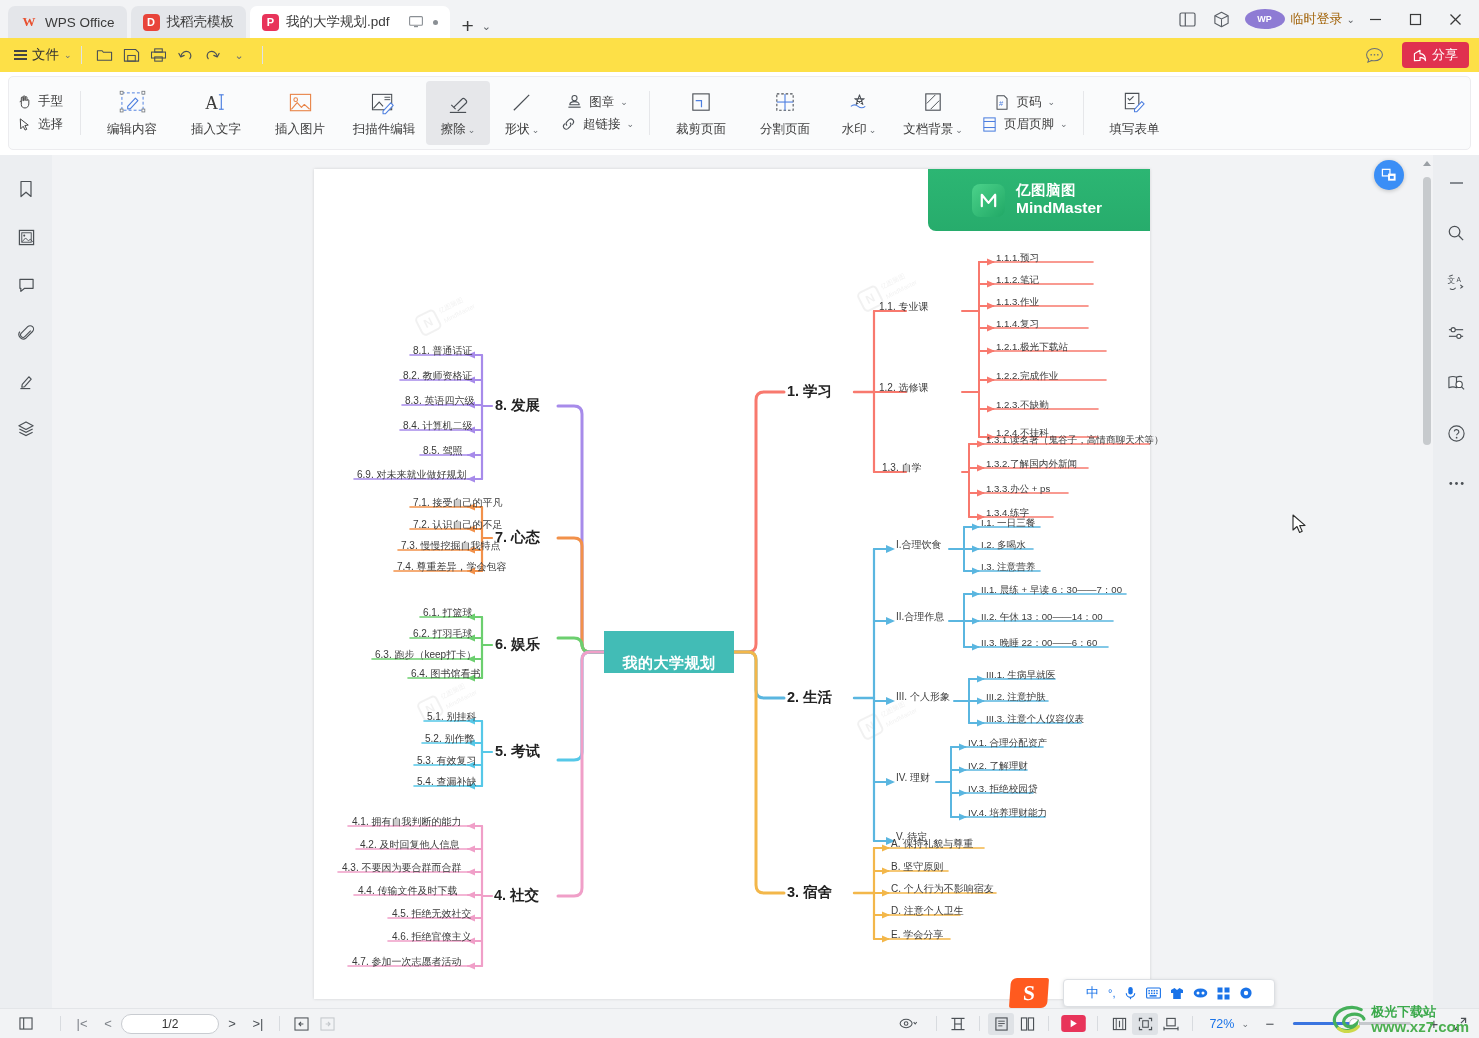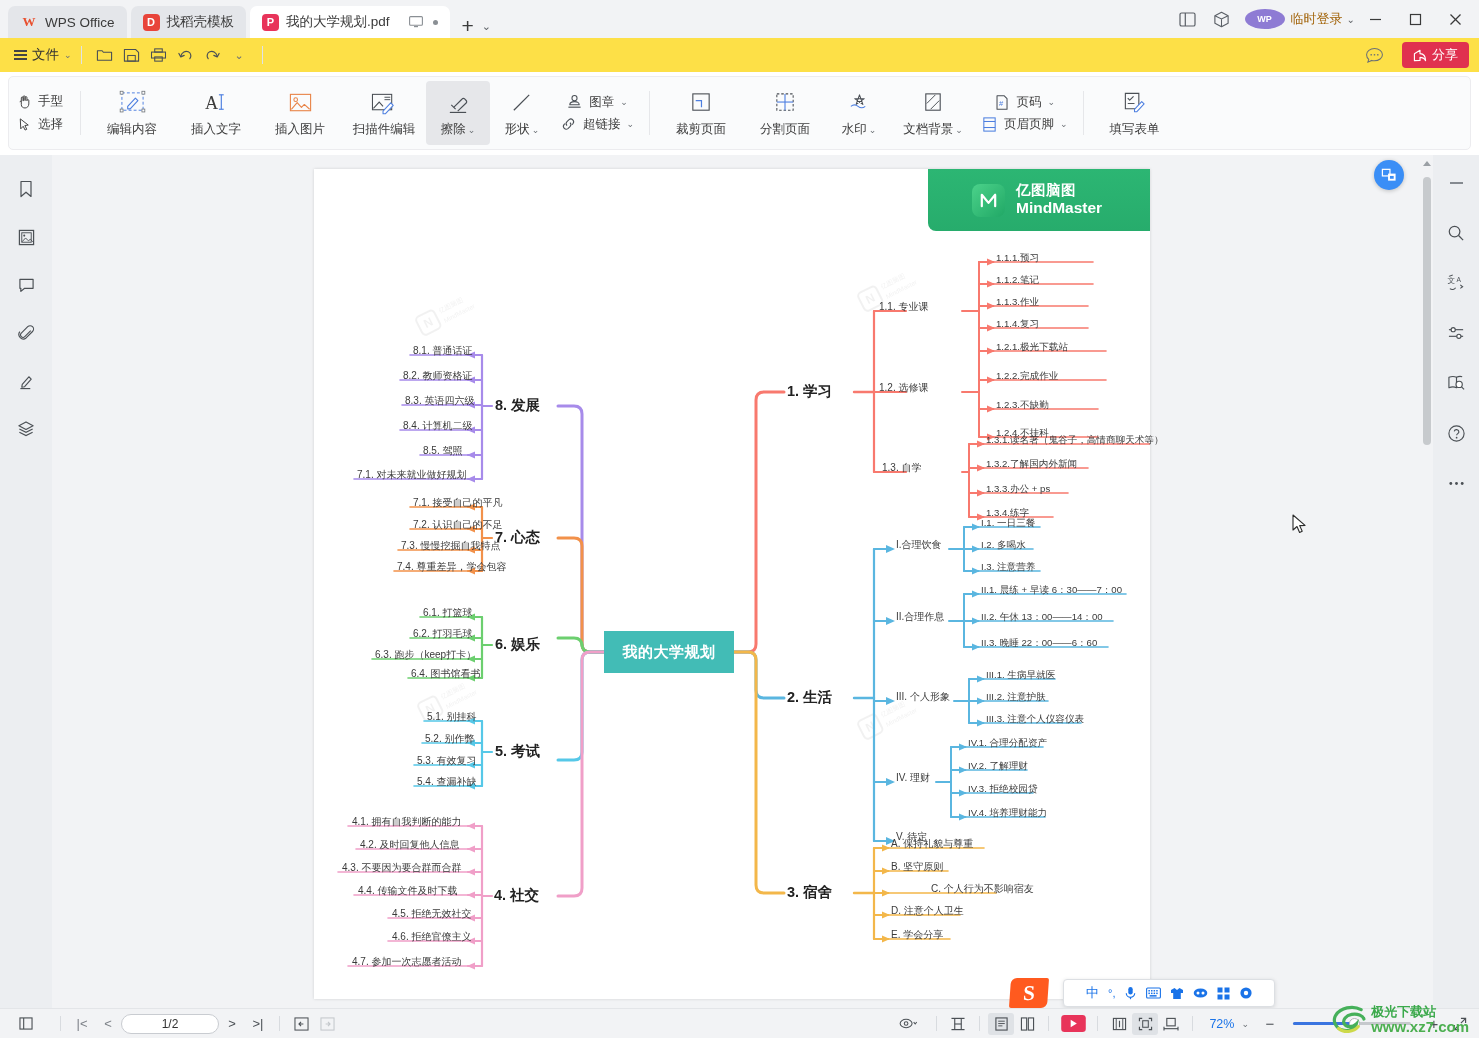--- a/index.html
+++ b/index.html
@@ -124,21 +124,21 @@
   .wm .wmt{ position:absolute; left:26px; top:1px; font-size:6.5px; color:#7d7d7d;
             line-height:1.5; white-space:nowrap;}
 
   
   .map{ position:absolute; left:0; top:0; width:836px; height:830px; }
   .node{ position:absolute; font-size:9.6px; color:#3b3b3b; white-space:nowrap;
          line-height:1; }
   .lvl1{ font-size:14.5px; font-weight:bold; color:#222; }
   .lvl2{ font-size:10px; color:#3b3b3b;text-align:right; }
   .center{ position:absolute; background:#42bcb6; color:#fff; font-size:15px;
-           font-weight:bold; display:flex; align-items:center; justify-content:center;
+           font-weight:bold; display:flex; align-items:flex-end; justify-content:center;
            letter-spacing:.5px; }
 
   
   .vscroll{ position:absolute; right:0; top:155px; width:12px; bottom:30px;
             background:#f2f3f5; }
   .vthumb{ position:absolute; left:2px; top:22px; width:8px; height:268px;
            background:#c7cacd; border-radius:4px; }
   .vtri{ position:absolute; left:2px; top:6px; width:0;height:0;
          border-left:4px solid transparent;border-right:4px solid transparent;
          border-bottom:5px solid #9ba0a5;}
@@ -1020,21 +1020,21 @@
     <div class="node" style="left:672px; top:523px;">III.2. 注意护肤</div>
     <div class="node" style="left:672px; top:545px;">III.3. 注意个人仪容仪表</div>
 
     <div class="node" style="left:654px; top:569px;">IV.1. 合理分配资产</div>
     <div class="node" style="left:654px; top:592px;">IV.2. 了解理财</div>
     <div class="node" style="left:654px; top:615px;">IV.3. 拒绝校园贷</div>
     <div class="node" style="left:654px; top:639px;">IV.4. 培养理财能力</div>
 
     <div class="node lvl2" style="left:577px; top:670px;">A. 保持礼貌与尊重</div>
     <div class="node lvl2" style="left:577px; top:693px;">B. 坚守原则</div>
-    <div class="node lvl2" style="left:577px; top:715px;margin-left:40px;">C. 个人行为不影响宿友</div>
+    <div class="node lvl2" style="left:577px; top:715px;">C. 个人行为不影响宿友</div>
     <div class="node lvl2" style="left:577px; top:737px;">D. 注意个人卫生</div>
     <div class="node lvl2" style="left:577px; top:761px;">E. 学会分享</div>
 
     <div class="node lvl2" style="left:38px; top:648px;">4.1. 拥有自我判断的能力</div>
     <div class="node lvl2" style="left:46px; top:671px;">4.2. 及时回复他人信息</div>
     <div class="node lvl2" style="left:28px; top:694px;">4.3. 不要因为要合群而合群</div>
     <div class="node lvl2" style="left:44px; top:717px;">4.4. 传输文件及时下载</div>
     <div class="node lvl2" style="left:78px; top:740px;">4.5. 拒绝无效社交</div>
     <div class="node lvl2" style="left:78px; top:763px;">4.6. 拒绝官僚主义</div>
     <div class="node lvl2" style="left:38px; top:788px;">4.7. 参加一次志愿者活动</div>
@@ -1052,21 +1052,21 @@
     <div class="node lvl2" style="left:99px; top:329px;">7.1. 接受自己的平凡</div>
     <div class="node lvl2" style="left:99px; top:351px;">7.2. 认识自己的不足</div>
     <div class="node lvl2" style="left:87px; top:372px;">7.3. 慢慢挖掘自我特点</div>
     <div class="node lvl2" style="left:83px; top:393px;">7.4. 尊重差异，学会包容</div>
 
     <div class="node lvl2" style="left:99px; top:177px;">8.1. 普通话证</div>
     <div class="node lvl2" style="left:89px; top:202px;">8.2. 教师资格证</div>
     <div class="node lvl2" style="left:91px; top:227px;">8.3. 英语四六级</div>
     <div class="node lvl2" style="left:89px; top:252px;">8.4. 计算机二级</div>
     <div class="node lvl2" style="left:109px; top:277px;">8.5. 驾照</div>
-    <div class="node lvl2" style="left:43px; top:301px;">7.1. 对未来就业做好规划</div>
+    <div class="node lvl2" style="left:43px; top:301px;">6.9. 对未来就业做好规划</div>
 
   </div>
 
   <div style="position:absolute; left:1322px; top:5px; width:30px; height:30px; border-radius:50%;
               background:#3a8ef6; display:flex; align-items:center; justify-content:center;
               box-shadow:0 1px 4px rgba(0,0,0,.22);">
     <svg width="16" height="16" viewBox="0 0 17 17">
       <rect x="1.5" y="2.5" width="8" height="7" fill="none" stroke="#fff" stroke-width="1.3"></rect>
       <rect x="7.5" y="7" width="8" height="7.5" fill="#fff"></rect>
       <path d="M9.5 9.5h4v3h-4z" fill="#3a8ef6"></path>

